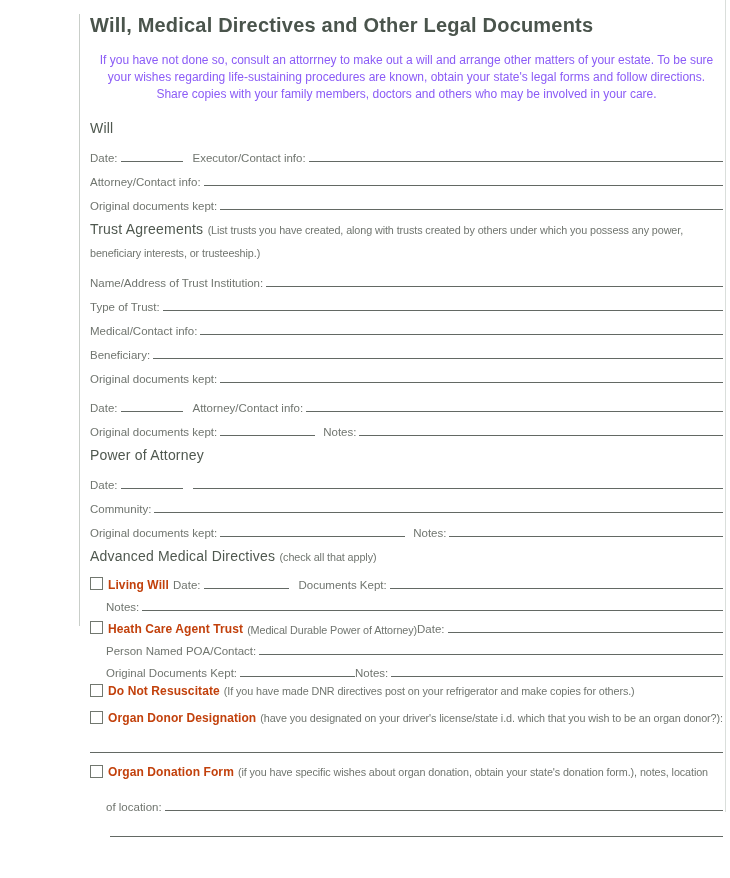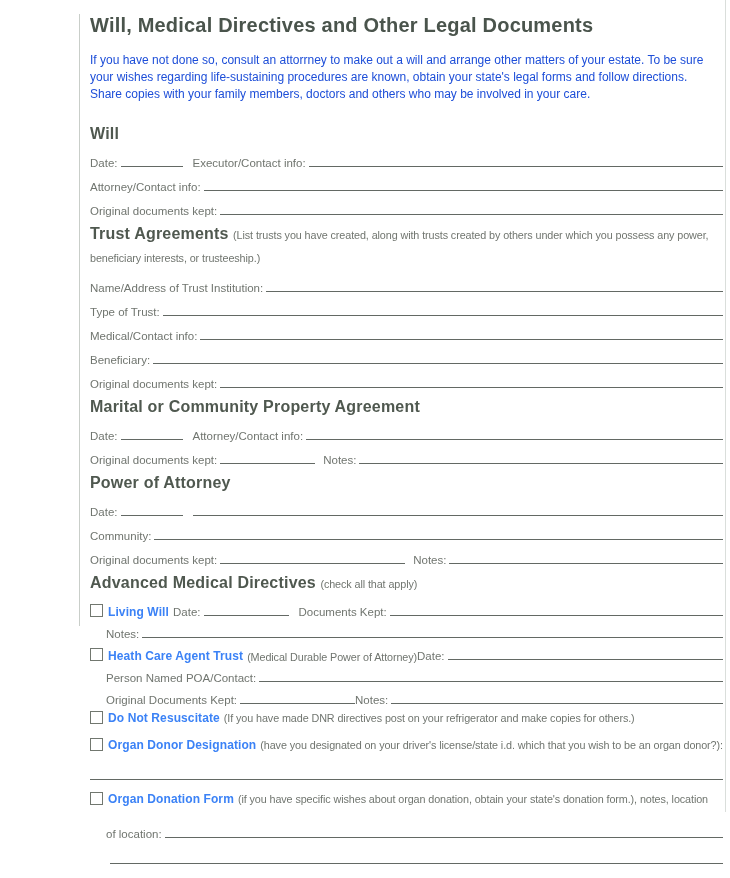--- a/index.html
+++ b/index.html
@@ -2,32 +2,32 @@
 <html><head>
 <meta charset="utf-8">
 <style>
   html,body{margin:0;padding:0;background:#ffffff;}
   .page{position:relative;width:730px;height:878px;background:#fff;overflow:hidden;
         font-family:"Liberation Sans",sans-serif;}
   .edge-l{position:absolute;left:79px;top:14px;width:1px;height:612px;background:#c9cec9;}
   .edge-r{position:absolute;left:725px;top:0;width:1px;height:812px;background:#dadedb;}
   .content{position:absolute;left:90px;top:14px;width:633px;}
   .doc-title{font-size:20px;font-weight:bold;color:#4a544c;letter-spacing:.2px;margin:0 0 15px 0;}
-  .intro{font-size:12px;line-height:17px;color:#1d4ed8;margin:0 0 20px 0;}
+  .intro{font-size:12px;line-height:17px;color:#8b5cf6;margin:0 0 14px 0;text-align:center;}
   .sec{margin-top:5px;}
   .sec-h{line-height:21px;margin:0 0 2px 0;}
-  .sh{font-weight:bold;font-size:16px;color:#4f584f;letter-spacing:.2px;}
+  .sh{font-weight:normal;font-size:14px;color:#4f584f;letter-spacing:.2px;}
   .note{font-size:10.8px;color:#70756f;letter-spacing:-.1px;}
   .row.flex{display:flex;align-items:flex-end;height:24px;}
   .row.wrap{line-height:23px;min-height:23px;font-size:0;}
   .row.wrap .blbl,.row.wrap .note{font-size:revert;white-space:normal;}
   .row.wrap .note{font-size:10.8px;}
   .row.wrap .blbl{font-size:12px;}
   .lbl{font-size:11.5px;color:#70756f;white-space:nowrap;padding:0 3px 1px 0;}
-  .blbl{font-weight:bold;font-size:12px;color:#3b82f6;white-space:nowrap;padding-right:4px;letter-spacing:.1px;}
+  .blbl{font-weight:bold;font-size:12px;color:#c2410c;white-space:nowrap;padding-right:4px;letter-spacing:.1px;}
   .fline{flex:1 1 auto;border-bottom:1px solid #636964;margin-bottom:3px;min-width:28px;height:0;}
   .cb{display:inline-block;width:13px;height:13px;border:1px solid #71776f;background:#fff;
       margin-right:5px;vertical-align:-2px;flex:none;box-sizing:border-box;}
   .row.flex .cb{margin-bottom:2px;}
   .gap{display:inline-block;flex:none;height:1px;}
 </style>
 </head>
 <body>
 
 <div class="page">
@@ -72,21 +72,20 @@
           <div class="row flex">
             <span class="lbl">Beneficiary:</span>
             <span class="fline"></span>
           </div>
           <div class="row flex">
             <span class="lbl">Original documents kept:</span>
             <span class="fline"></span>
           </div>
         </div>
         <div class="sec">
-          <div class="sec-h"><span class="sh">Marital or Community Property Agreement</span></div>
           <div class="row flex">
             <span class="lbl">Date:</span>
             <span class="fline" style="flex: 0 0 62px;"></span>
             <span class="gap" style="width: 10px;"></span>
             <span class="lbl">Attorney/Contact info:</span>
             <span class="fline"></span>
           </div>
           <div class="row flex">
             <span class="lbl">Original documents kept:</span>
             <span class="fline" style="flex: 0 0 95px;"></span>

